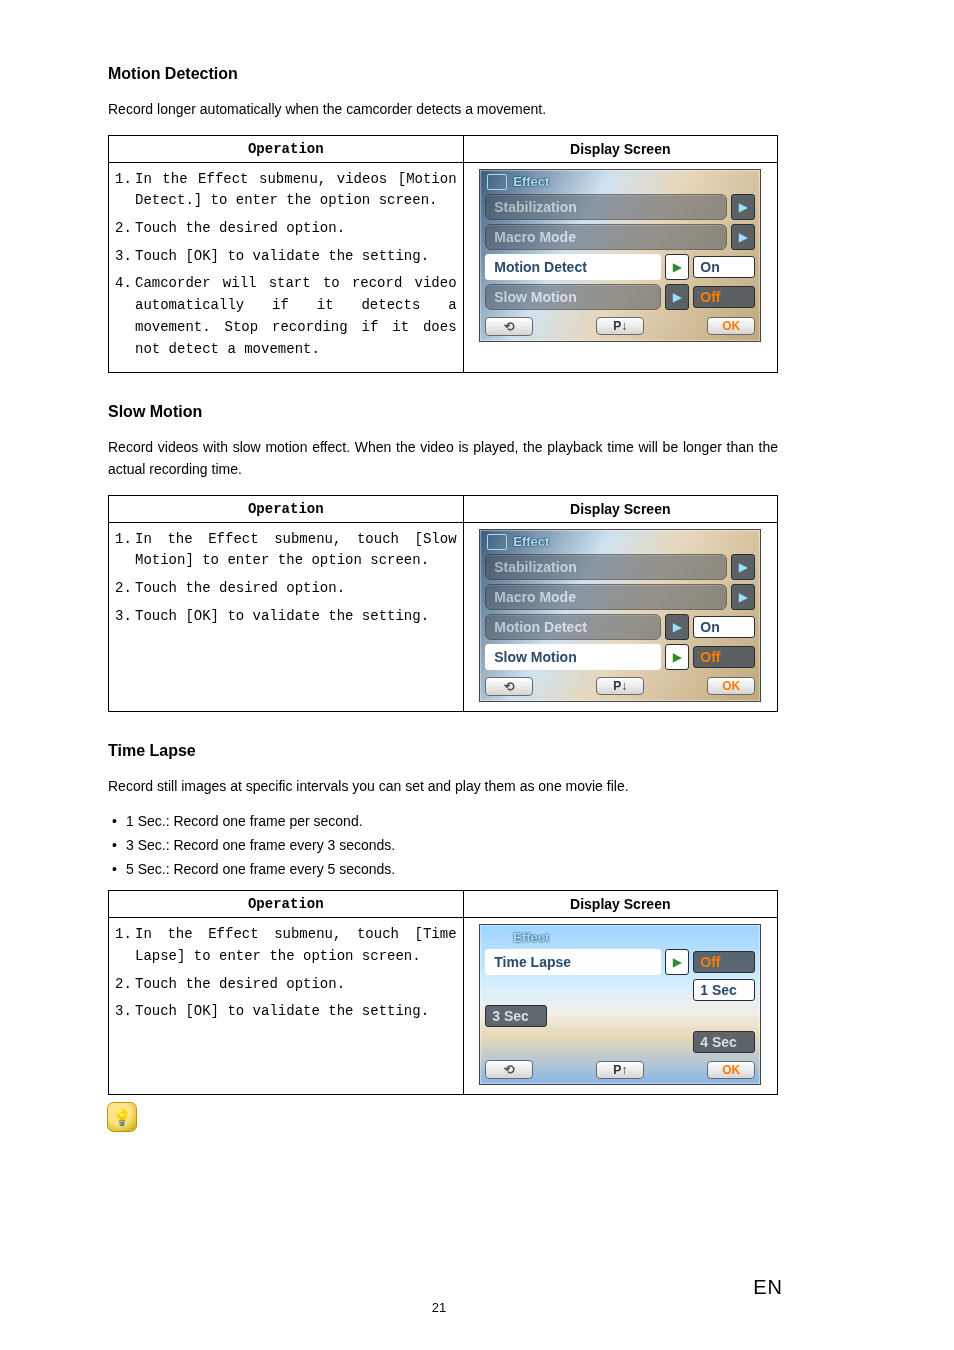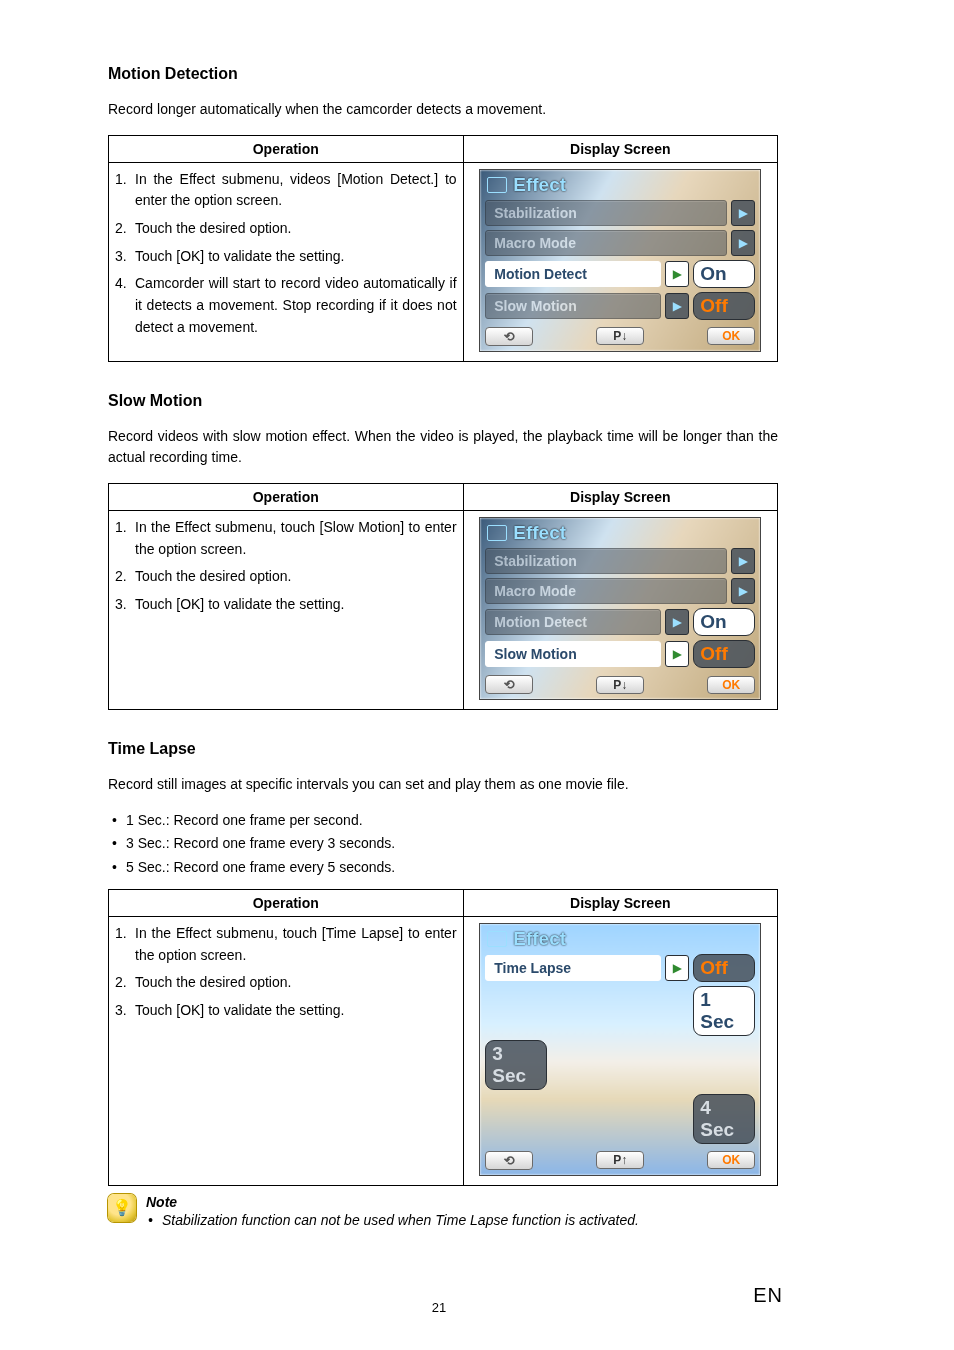--- a/index.html
+++ b/index.html
@@ -42,20 +42,21 @@
     text-align: center;
     padding: 5px 6px;
     font-size: 14px;
     background: #fff;
   }
   table.op-table td {
     padding: 6px 6px 6px 6px;
   }
   .op-cell {
     width: 53%;
+    font-family: Liberation Mono, monospace;
   }
   .ds-cell {
     width: 47%;
     text-align: center;
     padding: 8px 6px;
   }
   ol.op-list {
     list-style: none;
     margin: 0;
     padding: 0;
@@ -115,21 +116,21 @@
   .cam-content {
     position: relative;
     padding: 4px 5px 0 5px;
   }
   .cam-header {
     display: flex;
     align-items: center;
     gap: 6px;
     padding: 0 2px 4px 2px;
     font-weight: bold;
-    font-size: 19px;
+    font-size: 13px;
     color: #9bdfff;
     text-shadow: 0 0 2px #000;
   }
   .cam-header .cam-icon {
     width: 18px; height: 14px;
     border: 1.5px solid #9bdfff;
     border-radius: 2px;
     position: relative;
   }
   .cam-row {
@@ -146,21 +147,21 @@
     padding: 4px 8px;
     border-radius: 3px;
     border: 1px solid #2a2f35;
     box-shadow: inset 0 1px 0 rgba(255,255,255,0.15);
   }
   .cam-pill.selected {
     background: #fff;
     color: #2b4a6b;
     border-color: #fff;
   }
-  .cam-pill.inactive { opacity: 0.6; }
+  .cam-pill.inactive { opacity: 0.6; border-radius: 6px; }
   .cam-arrow-btn {
     width: 22px;
     height: 24px;
     background: rgba(70,80,90,0.85);
     border: 1px solid #2a2f35;
     border-radius: 3px;
     display: flex;
     align-items: center;
     justify-content: center;
     color: #9bdfff;
@@ -171,23 +172,23 @@
     display: flex;
     flex-direction: column;
     gap: 4px;
     width: 62px;
   }
   .opt-pill {
     background: rgba(70,80,90,0.85);
     color: #d7dde3;
     font-weight: bold;
     padding: 2px 6px;
-    border-radius: 9px;
+    border-radius: 3px;
     border: 1px solid #2a2f35;
-    font-size: 19px;
+    font-size: 14px;
     text-align: left;
   }
   .opt-pill.sel-on {
     background: #fff;
     color: #2b4a6b;
   }
   .opt-pill.sel-off-orange {
     color: #ff7a00;
   }
   .cam-bottom {
@@ -267,21 +268,21 @@
     left: 0;
     right: 0;
   }
   .page-num {
     text-align: center;
     font-size: 13px;
   }
   .page-lang {
     position: absolute;
     right: 95px;
-    bottom: 8px;
+    bottom: 16px;
     font-size: 20px;
     letter-spacing: 1px;
   }
 </style>
 </head>
 <body>
 
 <div class="page">
 
   <h2 class="section-title">Motion Detection</h2>
@@ -504,26 +505,20 @@
               <span class="cam-btn ok">OK</span>
             </div>
           </div>
         </td>
       </tr>
     </tbody>
   </table>
 
   <div class="note-box">
     <div class="note-icon">💡</div>
-    <div class="note-text">
-      <div class="note-head">Note</div>
-      <ul>
-        <li>Stabilization function can not be used when Time Lapse function is activated.</li>
-      </ul>
-    </div>
   </div>
 
   <div class="page-footer">
     <div class="page-num">21</div>
     <div class="page-lang">EN</div>
   </div>
 
 </div>
 
 </body></html>

